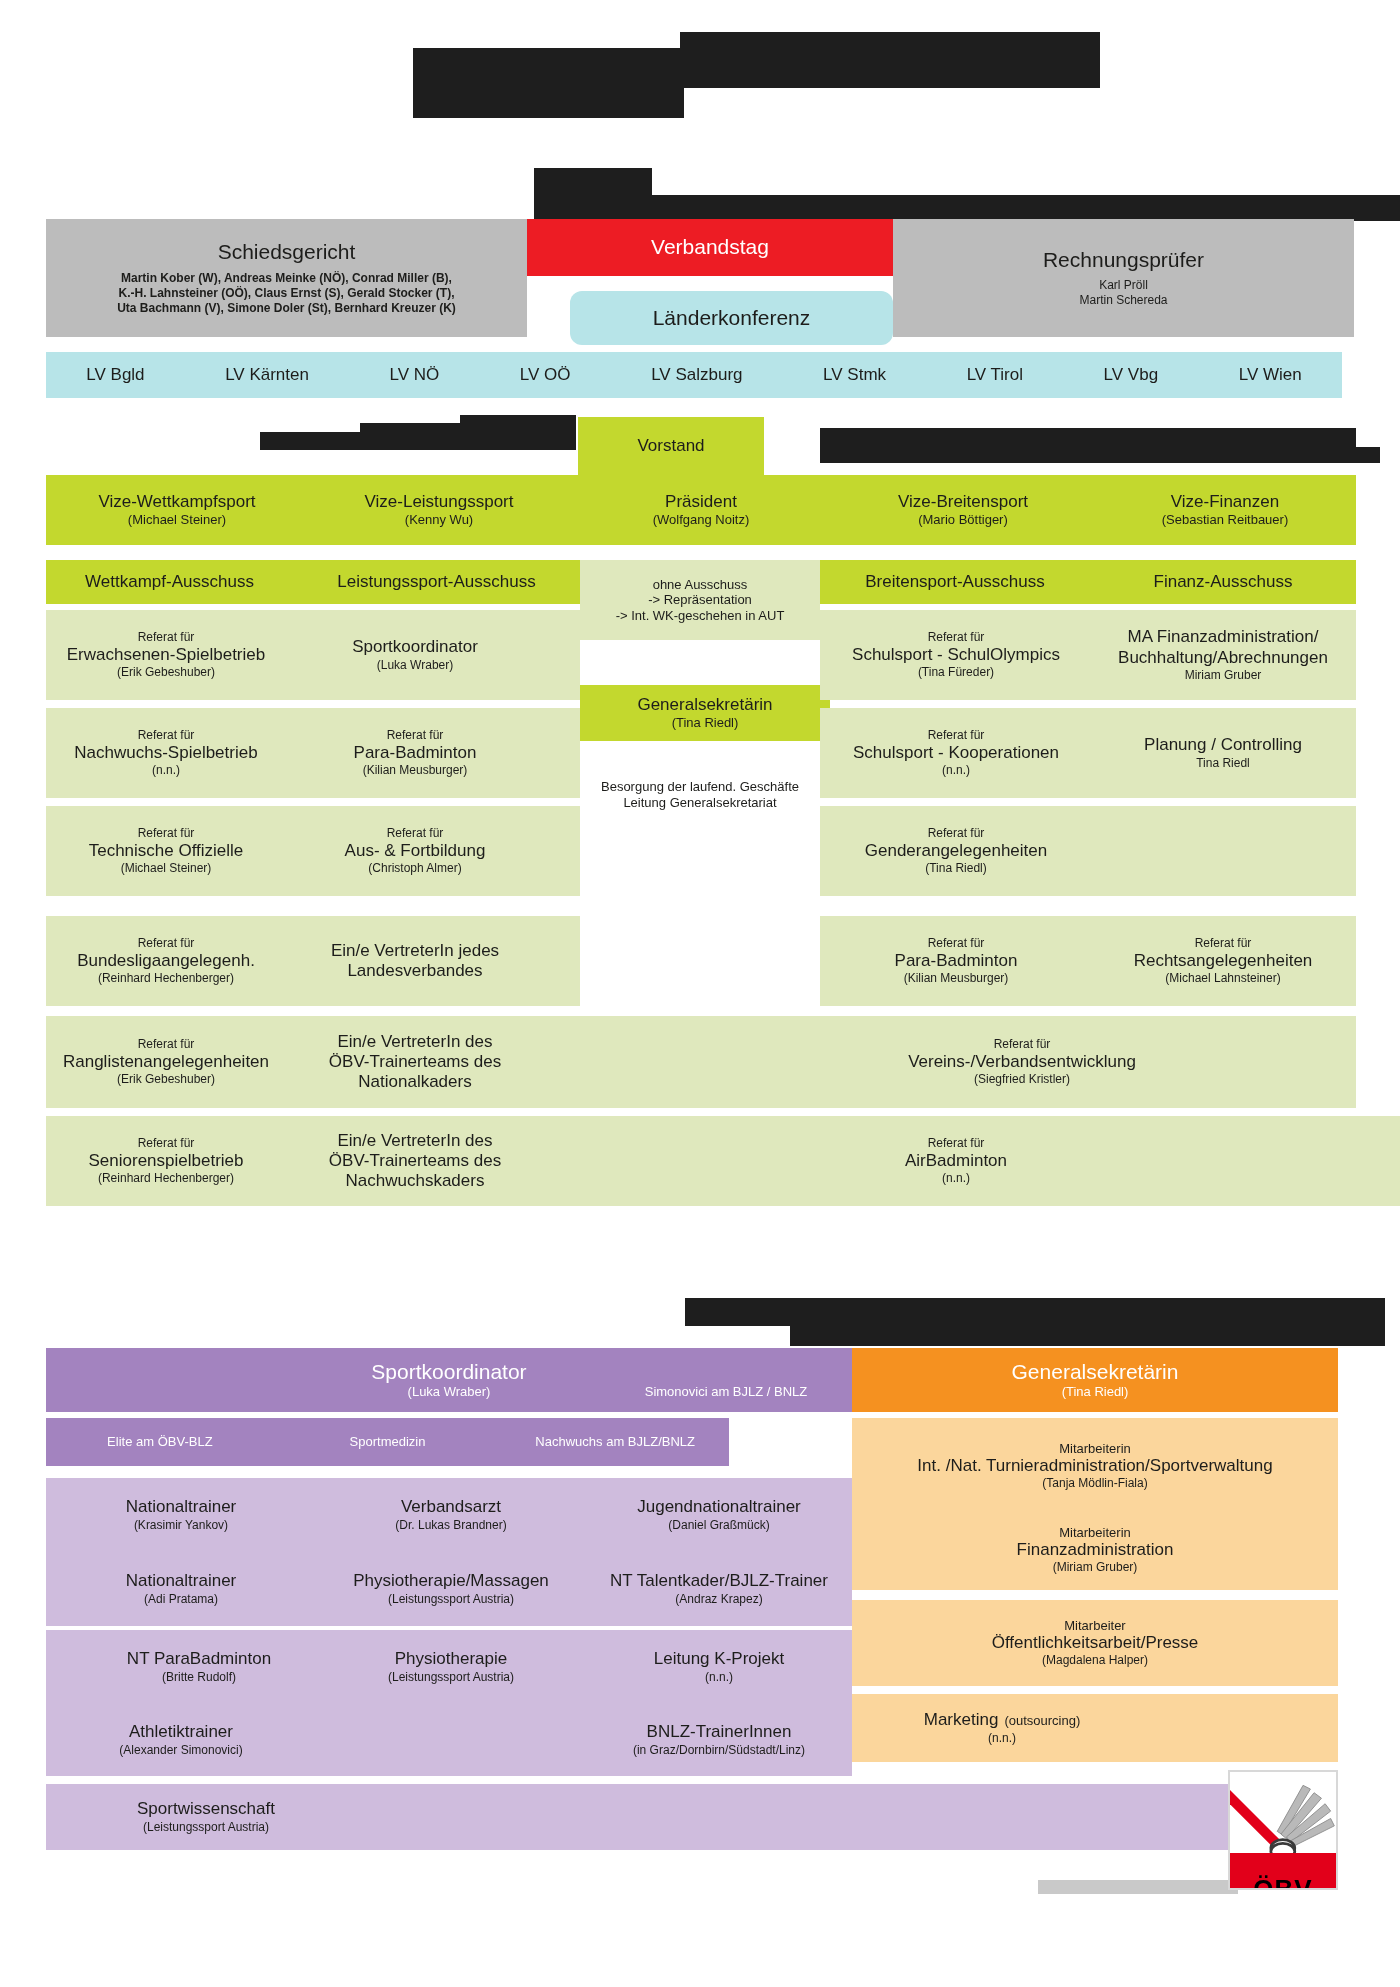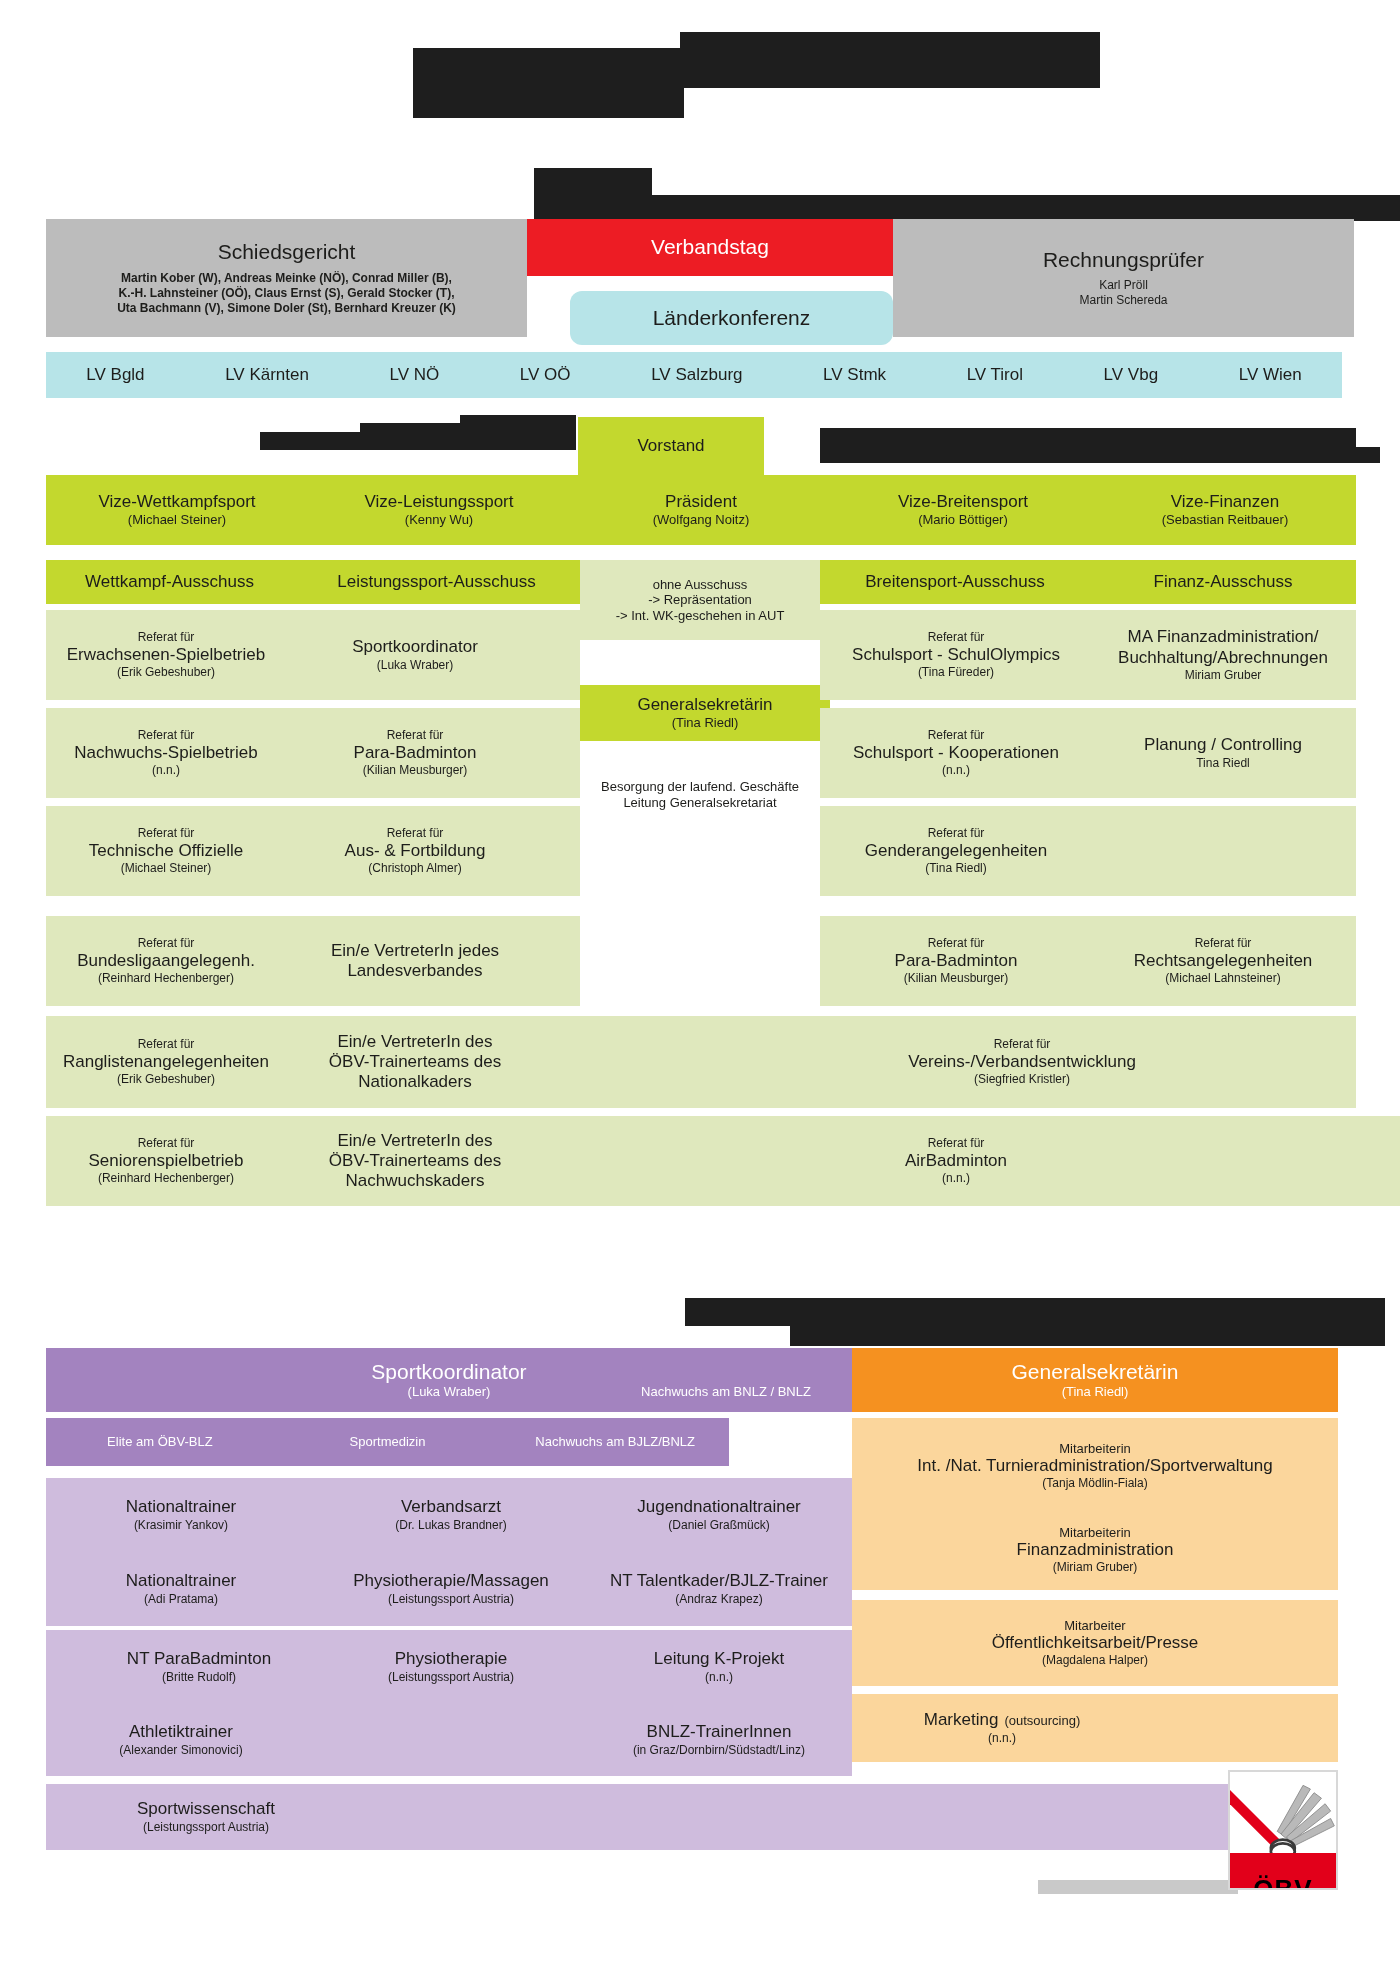--- a/index.html
+++ b/index.html
@@ -281,21 +281,21 @@
   </div>
 
   <div class="blk" style="left:685px;top:1298px;width:700px;height:28px;"></div>
   <div class="blk" style="left:790px;top:1322px;width:595px;height:24px;"></div>
 
   <div class="box c-purple" style="left:46px;top:1348px;width:806px;height:64px;">
     <div class="t1 w">Sportkoordinator</div>
     <div class="sub w">(Luka Wraber)</div>
   </div>
   <div class="box" style="left:600px;top:1376px;width:252px;height:32px;">
-    <div class="t4 w">Nachwuchs am BNLZ / BNLZ</div>
+    <div class="t4 w">Simonovici am BJLZ / BNLZ</div>
   </div>
 
   <div class="box c-orange" style="left:852px;top:1348px;width:486px;height:64px;">
     <div class="t1 w">Generalsekretärin</div>
     <div class="sub w">(Tina Riedl)</div>
   </div>
 
   <div class="box c-purple" style="left:46px;top:1418px;width:683px;height:48px;flex-direction:row;">
     <div class="box" style="position:relative;flex:1;height:100%;">
       <div class="t4 w">Elite am ÖBV-BLZ</div>

